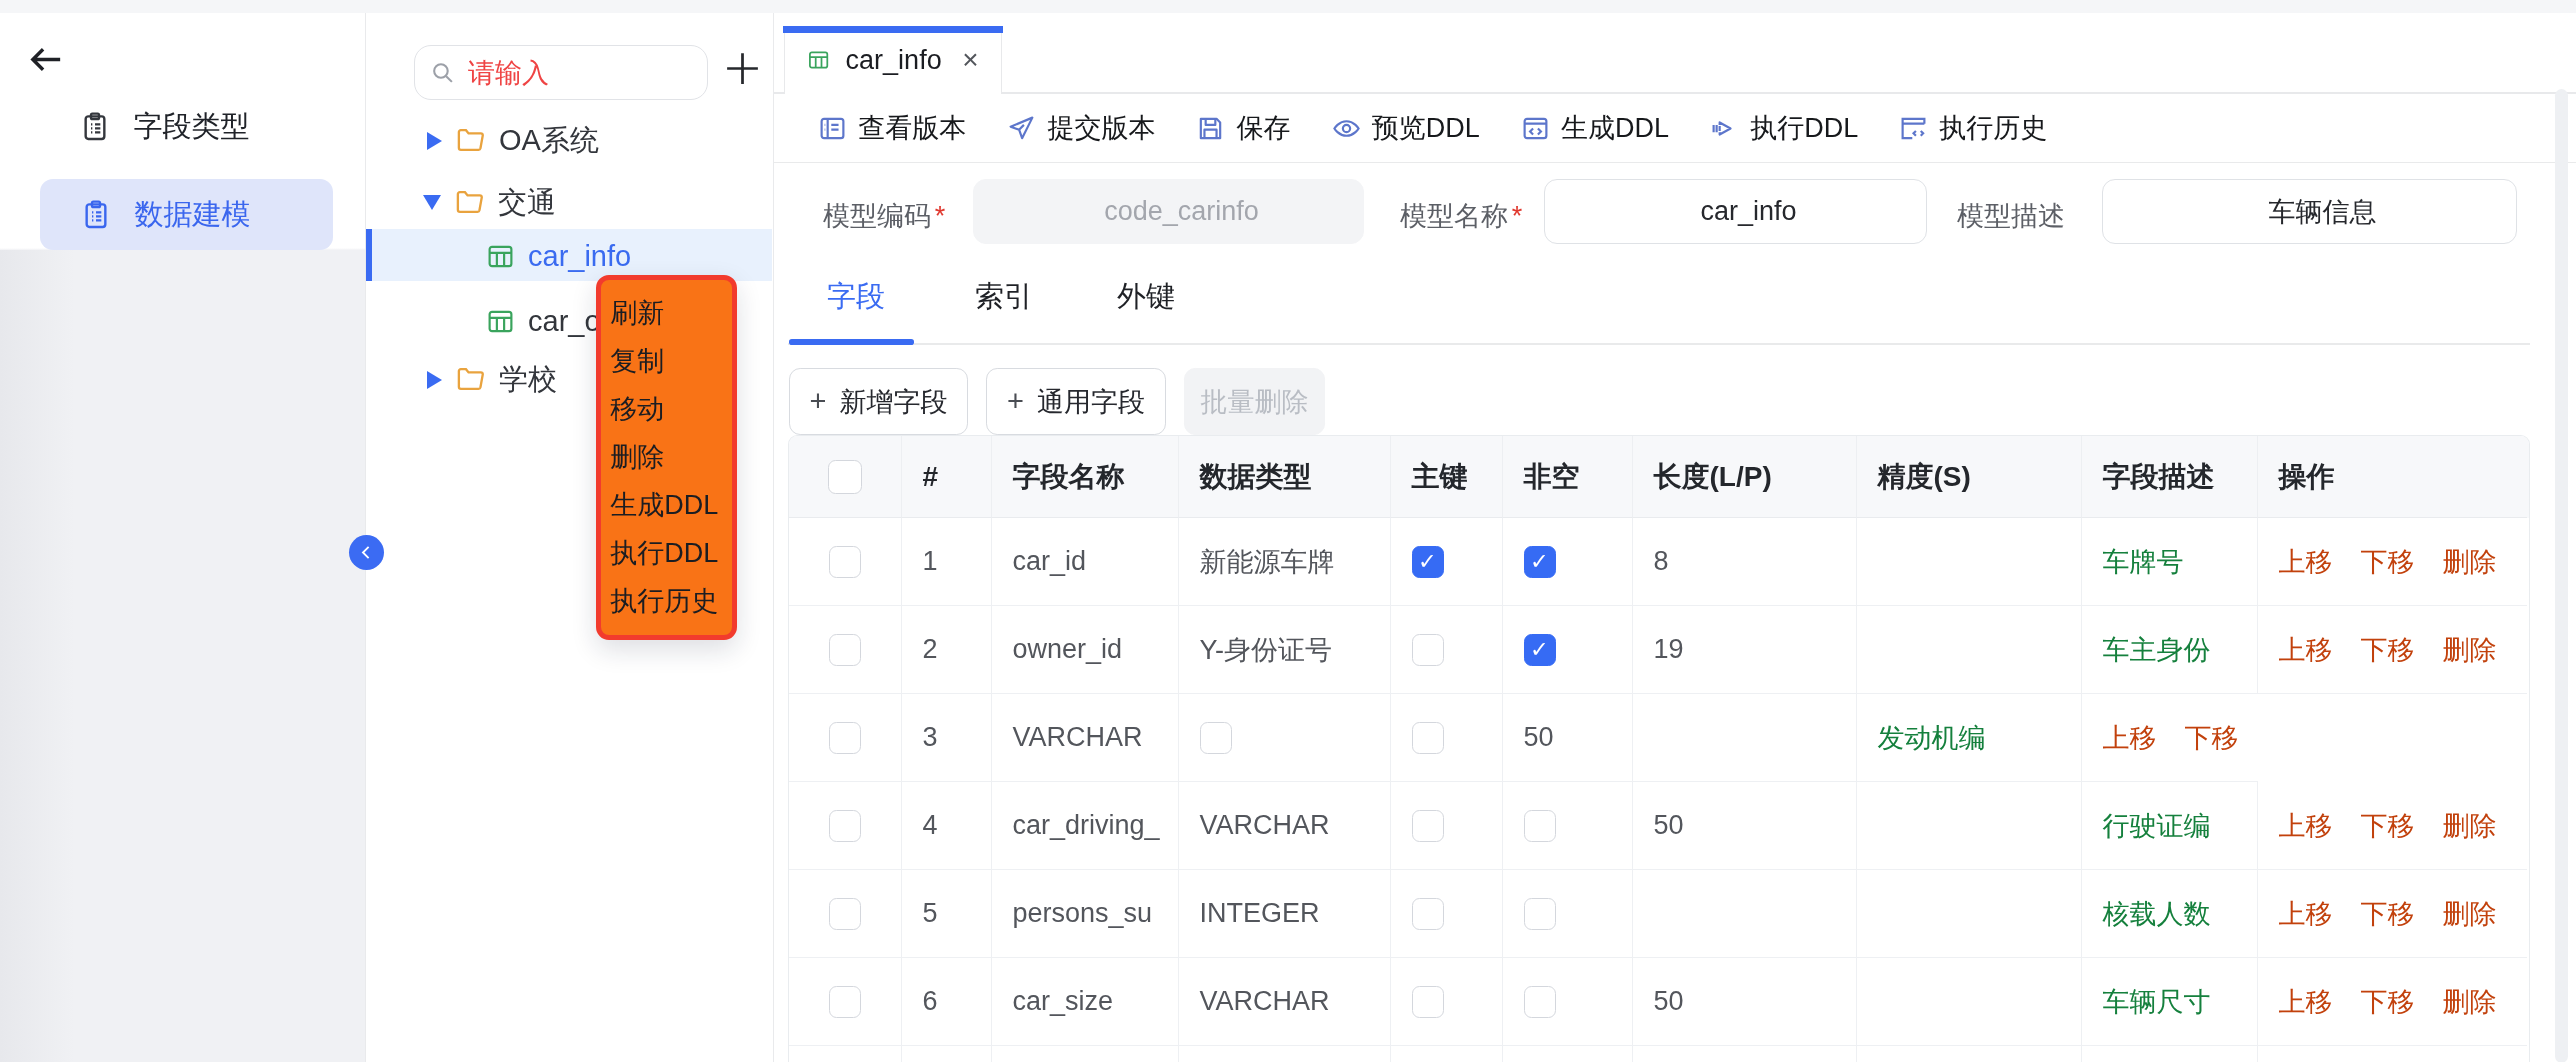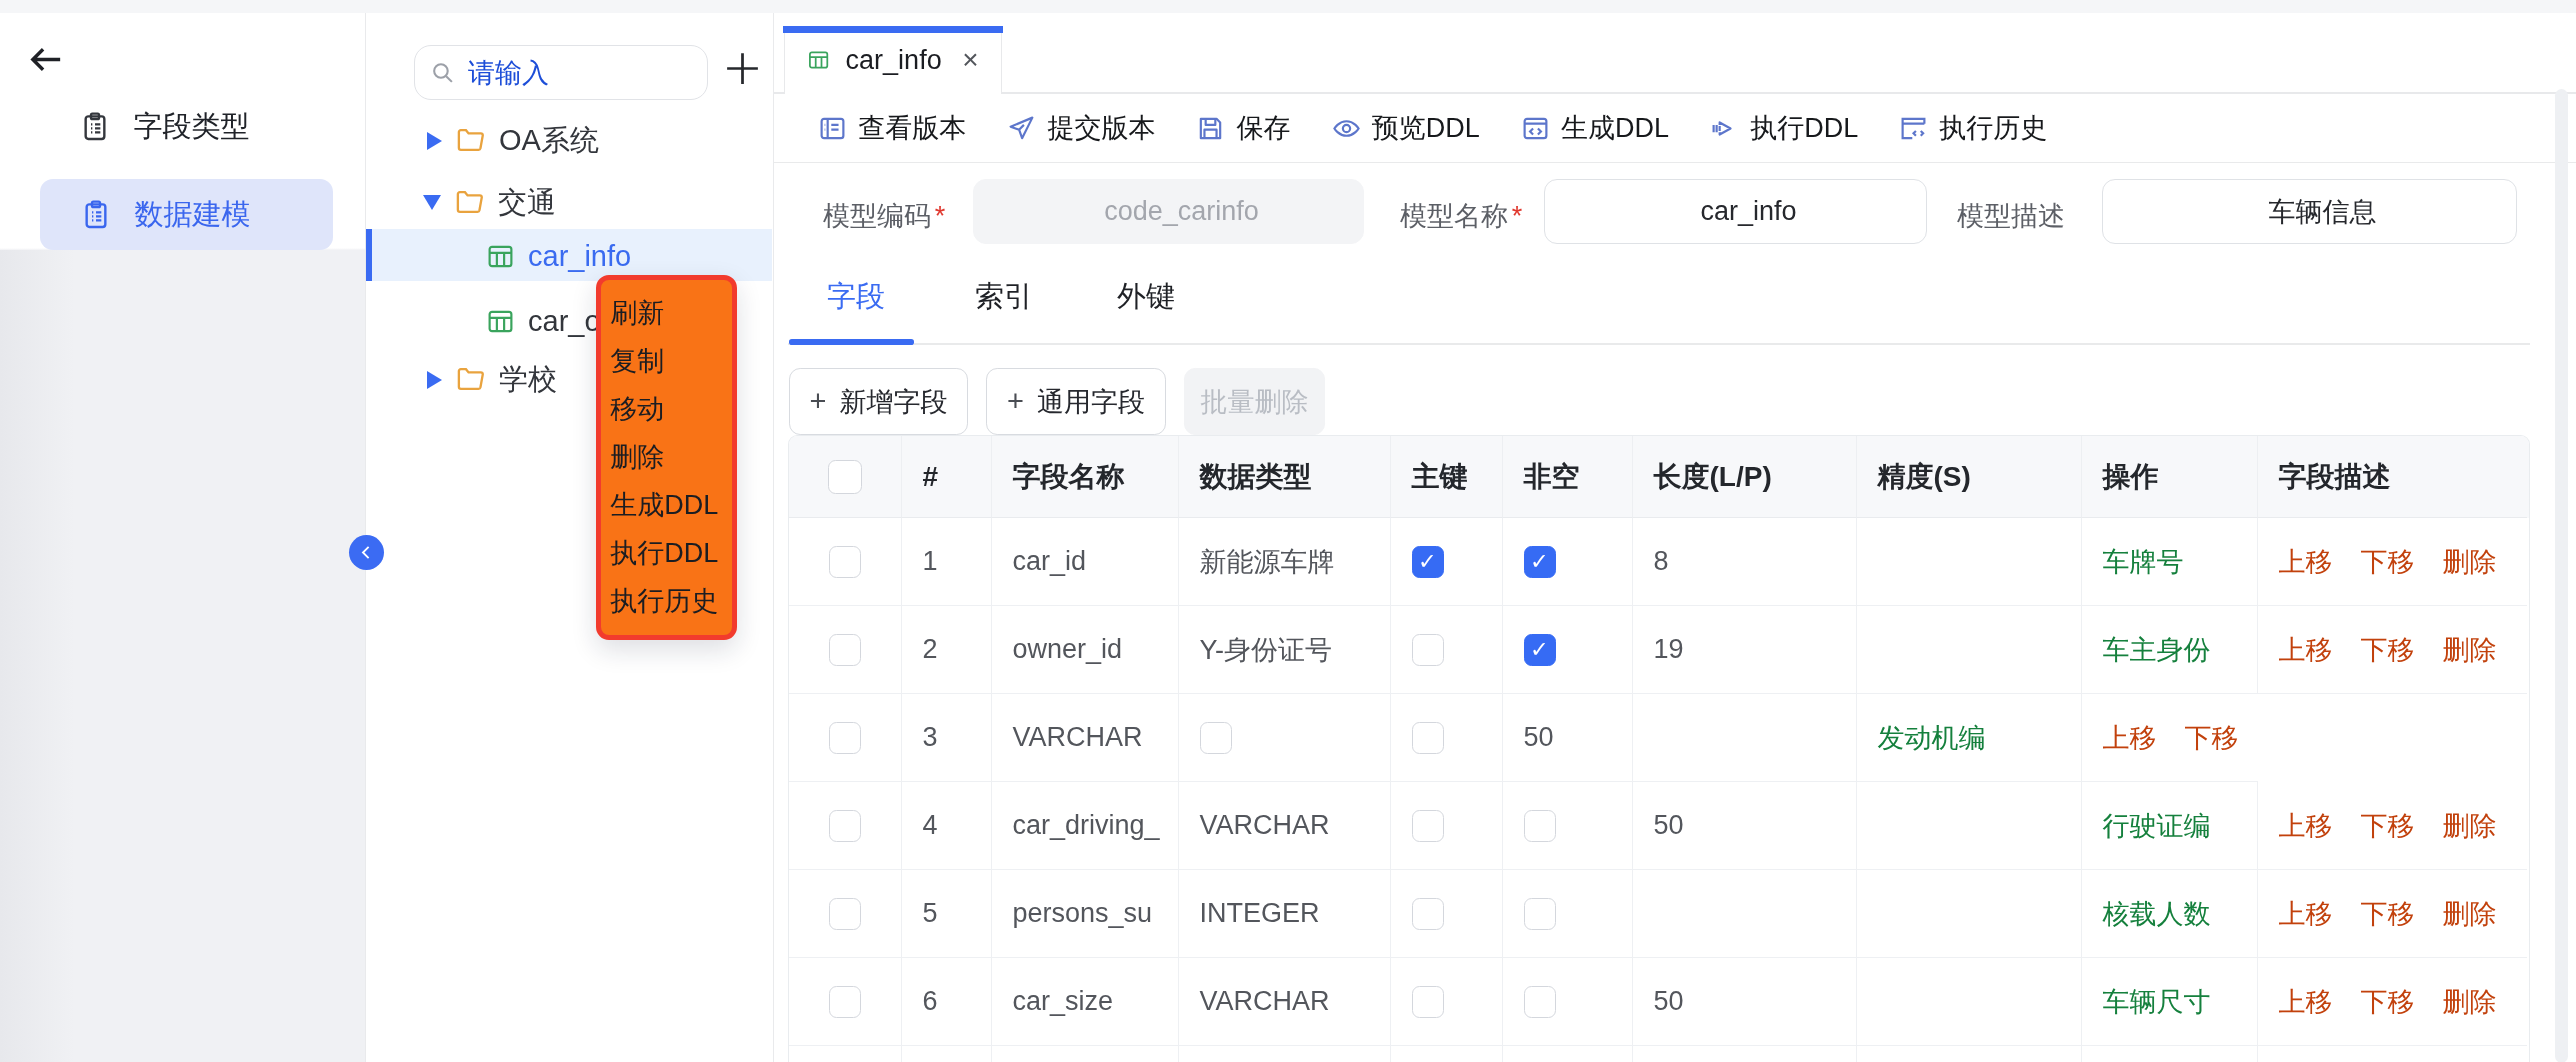--- a/index.html
+++ b/index.html
@@ -23,21 +23,21 @@
   .nav-item.active { background:#dfe5fa; color:#3a66ee; }
   .nav-item.active .nicon { color:#3a66ee; }
 
   
   #treepanel { left:366px; top:13px; width:408px; height:1049px; background:#ffffff;
     border-right:1.9px solid #e9eaec; }
   .search-box { position:absolute; left:48px; top:32px; width:294px; height:55px;
     border:1.9px solid #e1e3e7; border-radius:17px; display:flex; align-items:center;
     padding-left:15px; gap:13px; background:#fff; }
   .search-box svg { width:25px; height:25px; color:#9ca0a8; }
-  .search-ph { font-size:27px; color:#1d4ed8; }
+  .search-ph { font-size:27px; color:#ef4444; }
   .add-btn { position:absolute; left:356px; top:35px; width:41px; height:41px; color:#26282c; cursor:pointer; }
 
   .tree-row { position:absolute; display:flex; align-items:center; font-size:29px; color:#33363c; }
   .tri-r { width:0; height:0; border-left:15px solid #3a6bf2; border-top:9.3px solid transparent;
     border-bottom:9.3px solid transparent; }
   .tri-d { width:0; height:0; border-top:15px solid #3a6bf2; border-left:9.3px solid transparent;
     border-right:9.3px solid transparent; }
   .ficon { width:31px; height:31px; color:#e9a33e; }
   .ticon { width:29px; height:29px; color:#3aa45d; }
   .sel-row { position:absolute; left:366px; top:229px; width:406px; height:52px; background:#e8f1fd; }
@@ -317,22 +317,22 @@
     <div class="cell c-check">
         <span class="cb big"></span>
       </div>
     <div class="cell">#</div>
     <div class="cell">字段名称</div>
     <div class="cell">数据类型</div>
     <div class="cell">主键</div>
     <div class="cell">非空</div>
     <div class="cell">长度(L/P)</div>
     <div class="cell">精度(S)</div>
+    <div class="cell">字段描述</div>
     <div class="cell">操作</div>
-    <div class="cell">字段描述</div>
   </div>
 
   <div id="rows-host">
     <div class="tgrid trow">
       <div class="cell c-check">
           <span class="cb"></span>
         </div>
       <div class="cell">1</div>
       <div class="cell">car_id</div>
       <div class="cell">新能源车牌</div>

